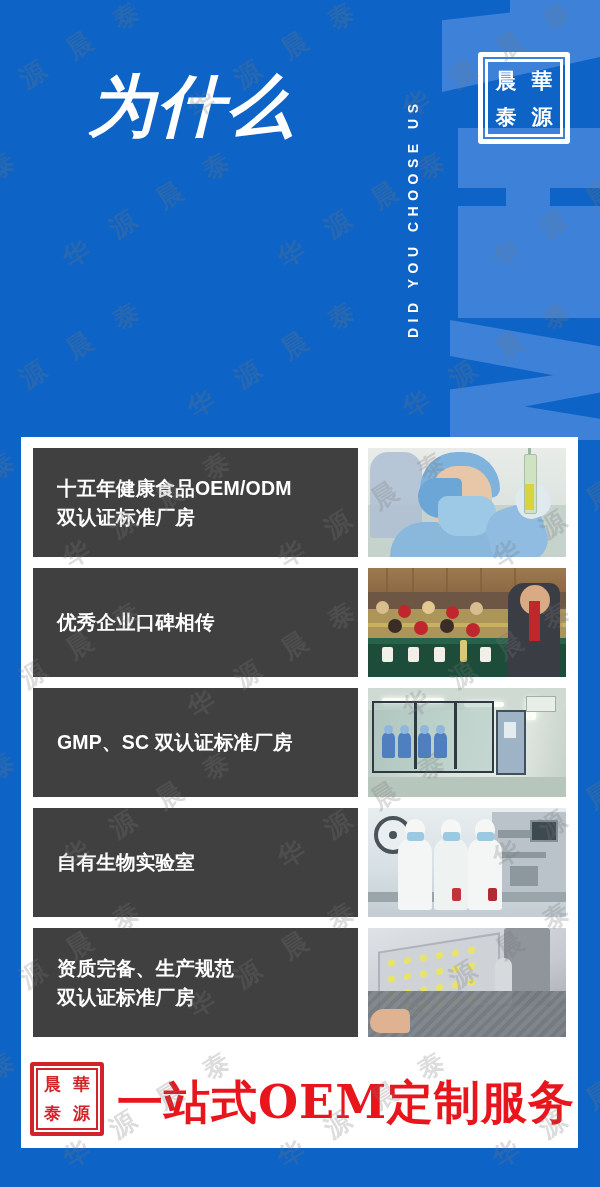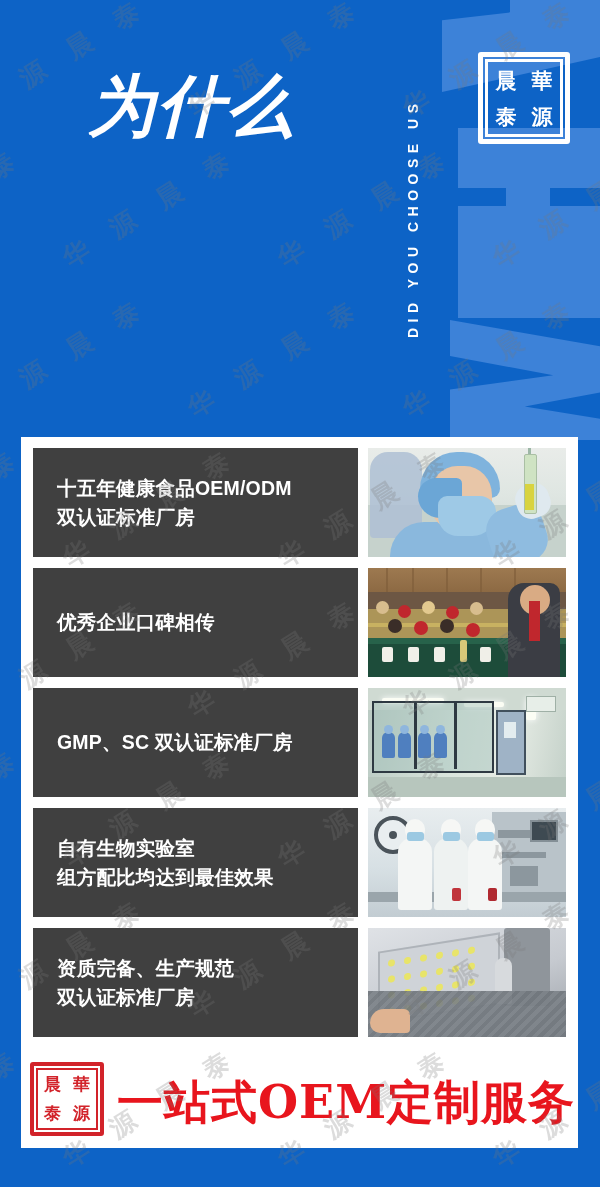--- a/index.html
+++ b/index.html
@@ -391,21 +391,20 @@
               <i></i>
             </div>
           <div class="vent"></div>
           <div class="floor"></div>
         </div>
       </div>
 
       <div class="row">
         <div class="row-text">
           <div class="line">自有生物实验室</div>
-          <div class="line">组方配比均达到最佳效果</div>
         </div>
         <div class="row-photo ph4">
           <div class="bgm"></div>
           <div class="reel">
               <i></i>
             </div>
           <div class="mach">
             <i style="left:6px;top:18px;width:52px;height:8px"></i>
             <i style="left:10px;top:40px;width:44px;height:6px"></i>
             <i style="left:18px;top:54px;width:28px;height:20px"></i>

